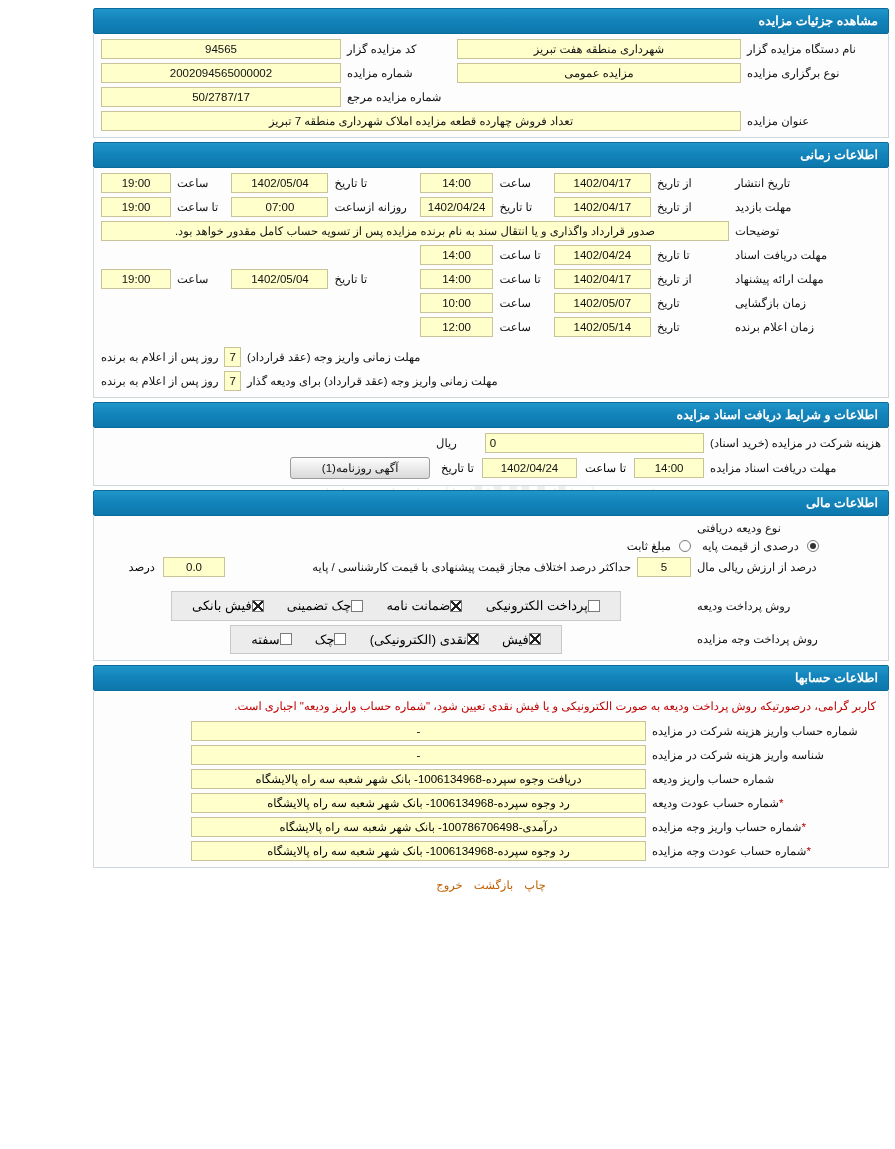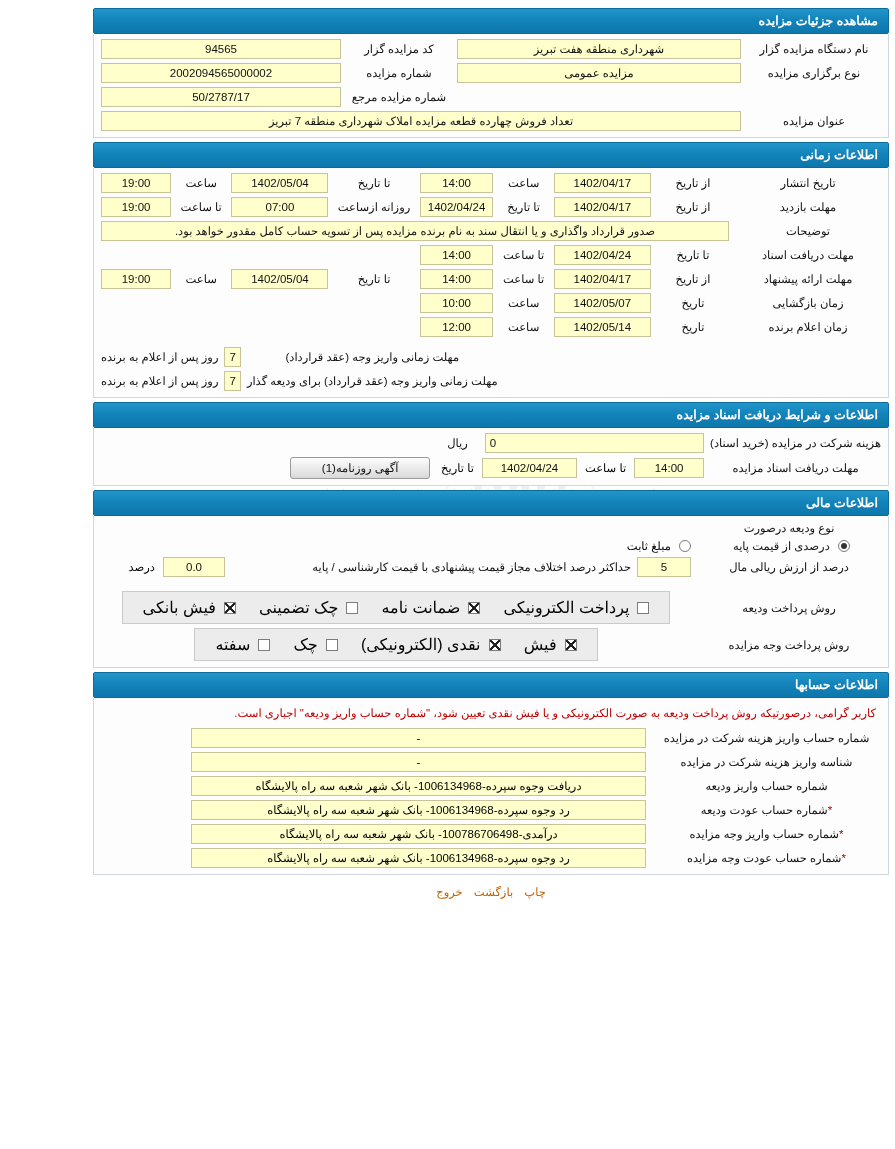--- a/index.html
+++ b/index.html
@@ -70,21 +70,21 @@
     border: 1px solid #cfd8dc;
     border-top: none;
     background: #fdfdfd;
     padding: 3px 4px 4px 4px;
   }
 
   table.rows { width: 100%; border-collapse: collapse; }
   table.rows td { padding: 2px 3px; vertical-align: middle; }
 
   .lbl {
-    text-align: center;
+    text-align: left;
     white-space: nowrap;
     font-size: 11.5px;
     color: #111;
     padding-right: 6px;
   }
   .lbl-req { color: #b00000; }
 
   .fld {
     display: inline-block;
     background: #ffffcc;
@@ -161,21 +161,21 @@
       linear-gradient(to top left, transparent 44%, #222 44%, #222 56%, transparent 56%);
   }
 
   .pay-box {
     background: #ececec;
     border: 1px solid #c9c9c9;
     display: inline-block;
     padding: 6px 10px;
     text-align: center;
   }
-  .pay-item { display: inline-flex; align-items: center; gap: 8px; margin: 0 10px; font-size: 16px; }
+  .pay-item { display: inline-flex; align-items: center; gap: 0; margin: 0 10px; font-size: 13px; }
 
   .acct-field {
     width: 100%;
     background: #ffffcc;
     border: 1px solid #c9c39a;
     height: 20px;
     line-height: 18px;
     font-size: 11.5px;
     padding: 0 6px;
     text-align: center;
@@ -366,21 +366,21 @@
         </tr>
       </tbody>
         </table>
     </div>
 
     <div class="section-bar">اطلاعات مالی</div>
     <div class="section-body">
       <table class="rows">
         <tbody>
             <tr>
-          <td class="lbl" style="width:190px">نوع ودیعه درصورت</td>
+          <td class="lbl" style="width:190px">نوع ودیعه دریافتی</td>
           <td colspan="3"></td>
         </tr>
         <tr>
           <td class="lbl">
             <span class="radio checked"></span>
             <span class="inline-lbl">درصدی از قیمت پایه</span>
           </td>
           <td colspan="3" style="text-align:right">
             <span class="radio"></span>
             <span class="inline-lbl">مبلغ ثابت</span>

